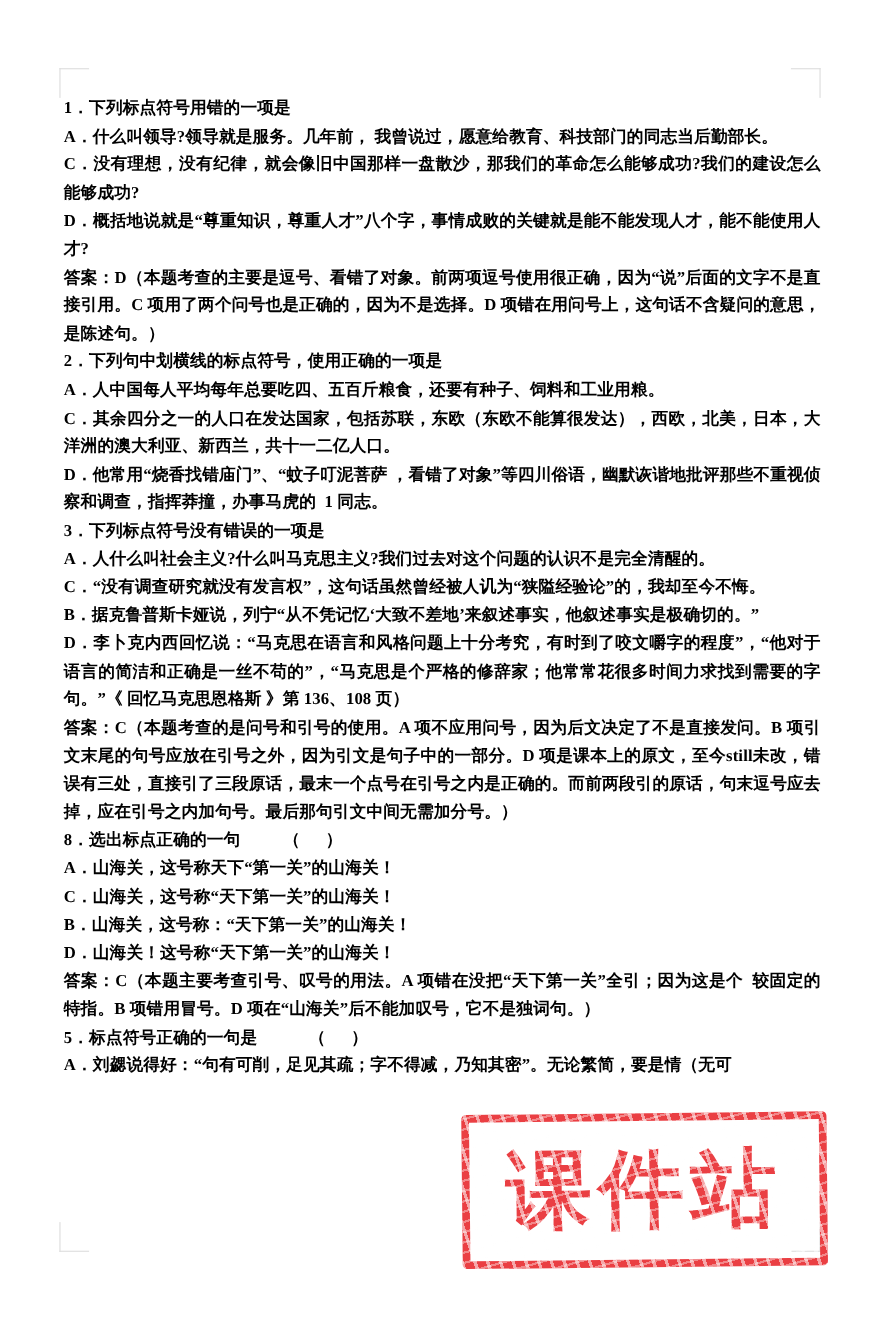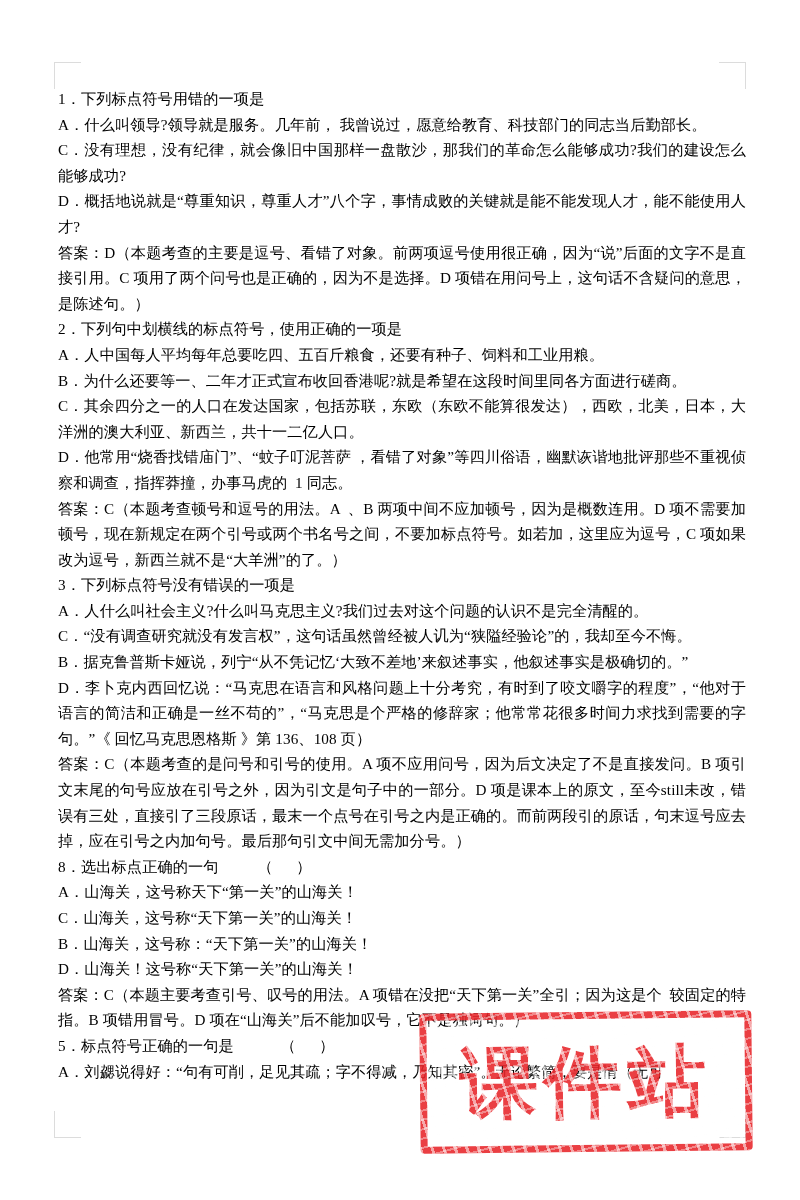--- a/index.html
+++ b/index.html
@@ -32,20 +32,21 @@
   .corner.tl { left: 54px;  top: 62px;  border-left-width: 1px; border-top-width: 1px; }
   .corner.tr { right: 54px; top: 62px;  border-right-width: 1px; border-top-width: 1px; }
   .corner.bl { left: 54px;  bottom: 62px; border-left-width: 1px; border-bottom-width: 1px; }
   .corner.br { right: 54px; bottom: 62px; border-right-width: 1px; border-bottom-width: 1px; }
 
   .doc-body {
     position: absolute;
     left: 58px;
     top: 86px;
     width: 688px;
+    font-weight: bold;
   }
   .line {
     font-size: 15.2px;
     line-height: 25.6px;
     text-align: justify;
     text-justify: inter-ideograph;
     letter-spacing: 0.1px;
     white-space: pre-wrap;
     word-break: break-all;
   }
@@ -99,24 +100,22 @@
   <div class="corner br"></div>
 
   <div class="doc-body">
     <div class="line q-stem">1．下列标点符号用错的一项是</div>
     <div class="line opt">A．什么叫领导?领导就是服务。几年前， 我曾说过，愿意给教育、科技部门的同志当后勤部长。</div>
     <div class="line opt">C．没有理想，没有纪律，就会像旧中国那样一盘散沙，那我们的革命怎么能够成功?我们的建设怎么能够成功?</div>
     <div class="line opt">D．概括地说就是“尊重知识，尊重人才”八个字，事情成败的关键就是能不能发现人才，能不能使用人才?</div>
     <div class="line ans">答案：D（本题考查的主要是逗号、看错了对象。前两项逗号使用很正确，因为“说”后面的文字不是直接引用。C 项用了两个问号也是正确的，因为不是选择。D 项错在用问号上，这句话不含疑问的意思，是陈述句。）</div>
     <div class="line q-stem">2．下列句中划横线的标点符号，使用正确的一项是</div>
     <div class="line opt">A．人中国每人平均每年总要吃四、五百斤粮食，还要有种子、饲料和工业用粮。</div>
-    <div class="line opt">B．为什么还要等一、二年才正式宣布收回香港呢?就是希望在这段时间里同各方面进行磋商。</div>
     <div class="line opt">C．其余四分之一的人口在发达国家，包括苏联，东欧（东欧不能算很发达），西欧，北美，日本，大洋洲的澳大利亚、新西兰，共十一二亿人口。</div>
     <div class="line opt">D．他常用“烧香找错庙门”、“蚊子叮泥菩萨 ，看错了对象”等四川俗语，幽默诙谐地批评那些不重视侦察和调查，指挥莽撞，办事马虎的  1 同志。</div>
-    <div class="line ans">答案：C（本题考查顿号和逗号的用法。A  、B 两项中间不应加顿号，因为是概数连用。D 项不需要加顿号，现在新规定在两个引号或两个书名号之间，不要加标点符号。如若加，这里应为逗号，C 项如果改为逗号，新西兰就不是“大羊洲”的了。）</div>
     <div class="line q-stem">3．下列标点符号没有错误的一项是</div>
     <div class="line opt">A．人什么叫社会主义?什么叫马克思主义?我们过去对这个问题的认识不是完全清醒的。</div>
     <div class="line opt">C．“没有调查研究就没有发言权”，这句话虽然曾经被人讥为“狭隘经验论”的，我却至今不悔。</div>
     <div class="line opt">B．据克鲁普斯卡娅说，列宁“从不凭记忆‘大致不差地’来叙述事实，他叙述事实是极确切的。”</div>
     <div class="line opt">D．李卜克内西回忆说：“马克思在语言和风格问题上十分考究，有时到了咬文嚼字的程度”，“他对于语言的简洁和正确是一丝不苟的”，“马克思是个严格的修辞家；他常常花很多时间力求找到需要的字句。”《 回忆马克思恩格斯 》第 136、108 页）</div>
     <div class="line ans">答案：C（本题考查的是问号和引号的使用。A 项不应用问号，因为后文决定了不是直接发问。B 项引文末尾的句号应放在引号之外，因为引文是句子中的一部分。D 项是课本上的原文，至今still未改，错误有三处，直接引了三段原话，最末一个点号在引号之内是正确的。而前两段引的原话，句末逗号应去掉，应在引号之内加句号。最后那句引文中间无需加分号。）</div>
     <div class="line q-stem">8．选出标点正确的一句          （      ）</div>
     <div class="line opt">A．山海关，这号称天下“第一关”的山海关！</div>
     <div class="line opt">C．山海关，这号称“天下第一关”的山海关！</div>
     <div class="line opt">B．山海关，这号称：“天下第一关”的山海关！</div>

